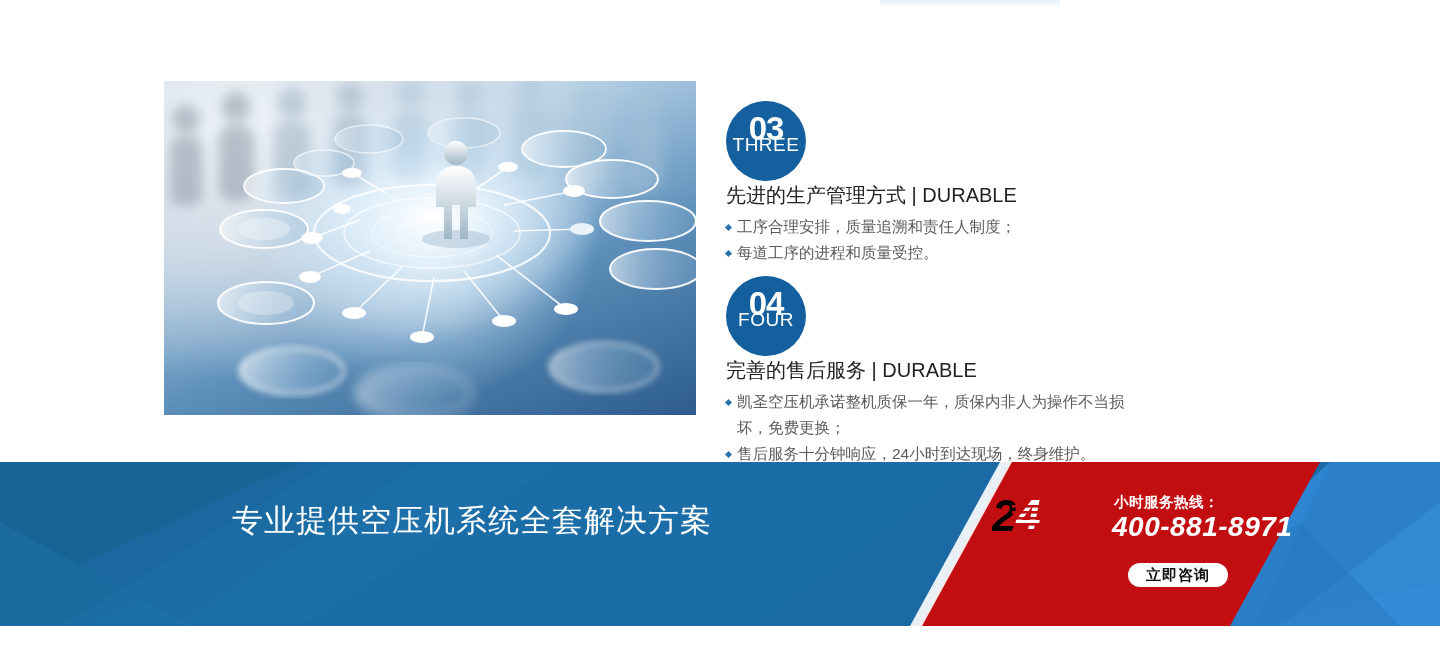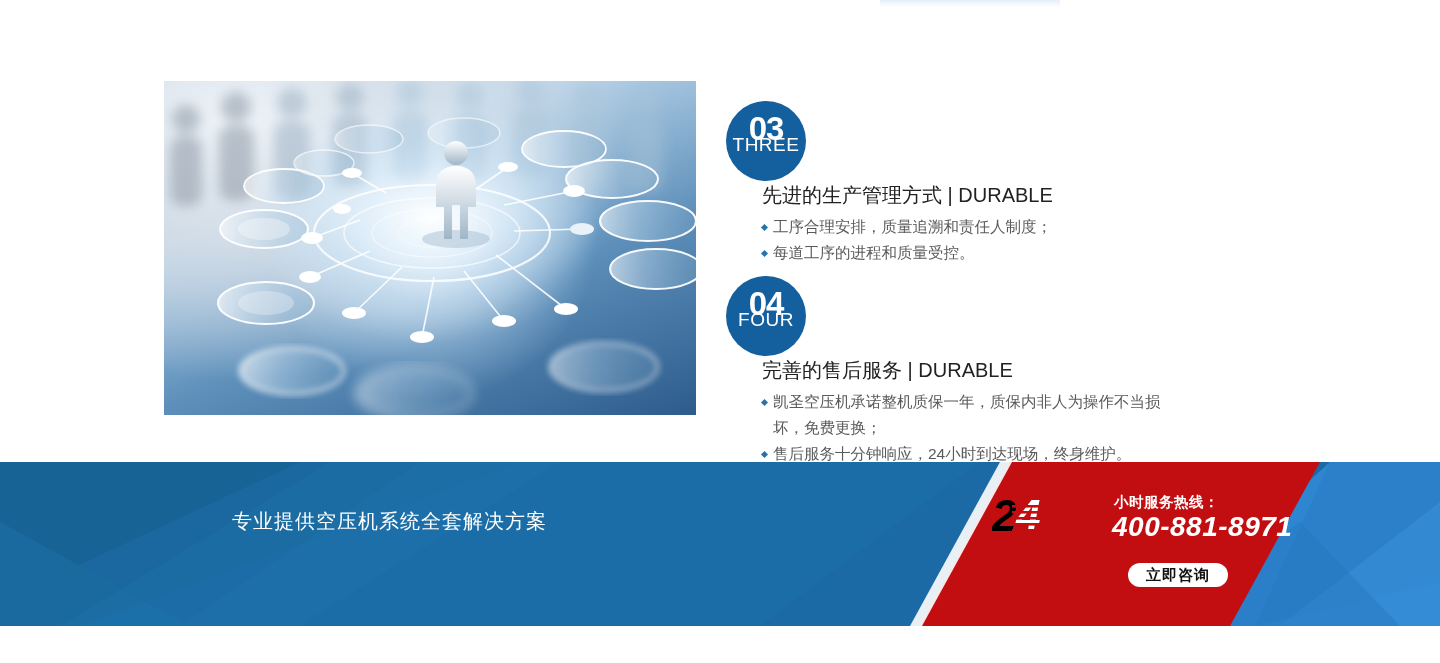--- a/index.html
+++ b/index.html
@@ -48,21 +48,21 @@
     font-size:33px;line-height:33px;font-weight:bold;
     letter-spacing:-1px;font-family:"Liberation Sans",sans-serif;
   }
   .badge .word{
     position:absolute;left:0;right:0;top:33px;
     text-align:center;color:#ffffff;
     font-size:19px;line-height:22px;font-weight:normal;
     letter-spacing:.5px;font-family:"Liberation Sans",sans-serif;
   }
 
-  .fbody{padding-top:1px;margin-left:36px;}
+  .fbody{padding-top:1px;}
   .ftitle{
     font-size:20px;line-height:26px;color:#222222;
     font-weight:normal;white-space:nowrap;margin:0 0 6px 0;
     font-family:"Liberation Sans","DejaVu Sans",sans-serif;
   }
   .flines{margin:0;padding:0;list-style:none;}
   .flines li{
     font-size:15.5px;line-height:26px;color:#5a5a5a;
     position:relative;padding-left:11px;
     font-family:"Liberation Sans","DejaVu Sans",sans-serif;
@@ -78,21 +78,21 @@
   
   .banner{
     position:absolute;left:0;top:462px;width:1440px;height:164px;
     overflow:hidden;background:#1b6aa5;
   }
   .banner svg.bg{position:absolute;inset:0;width:1440px;height:164px;}
 
   .banner-copy{position:absolute;left:0;top:0;width:1000px;height:164px;}
   .bline{
     position:absolute;color:#ffffff;white-space:nowrap;
-    font-size:20px;line-height:30px;letter-spacing:1px;
+    font-size:31px;line-height:30px;letter-spacing:1px;
     font-family:Liberation Sans, sans-serif;
   }
   .bline1{left:232px;top:44px;}
   .bline2{left:318px;top:93px;}
 
   
   .hotline{position:absolute;left:986px;top:462px;width:300px;height:164px;}
   .h24{
     position:absolute;left:6px;top:29px;width:130px;height:48px;
   }

